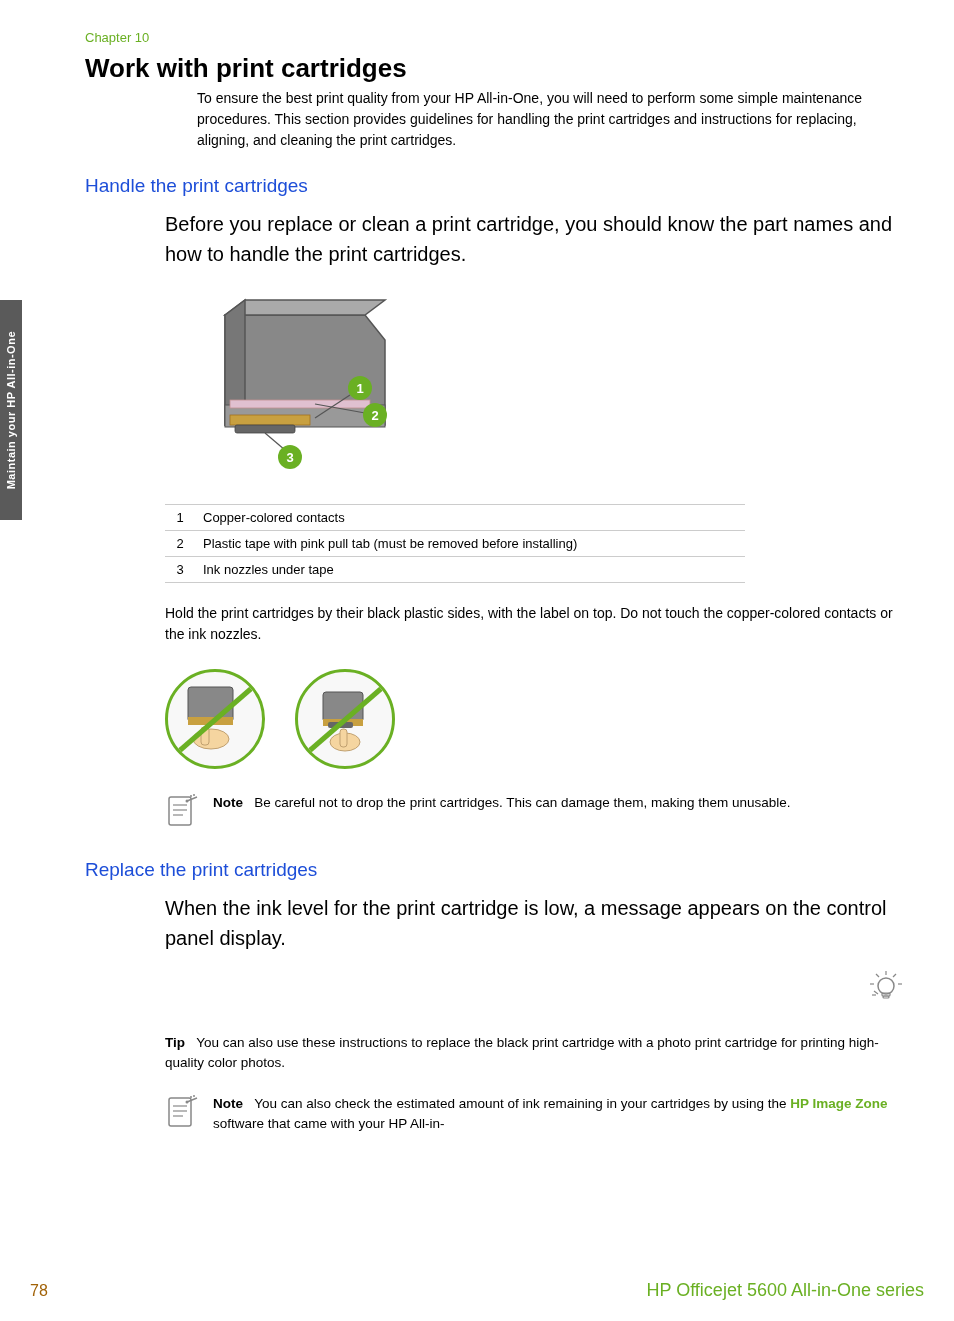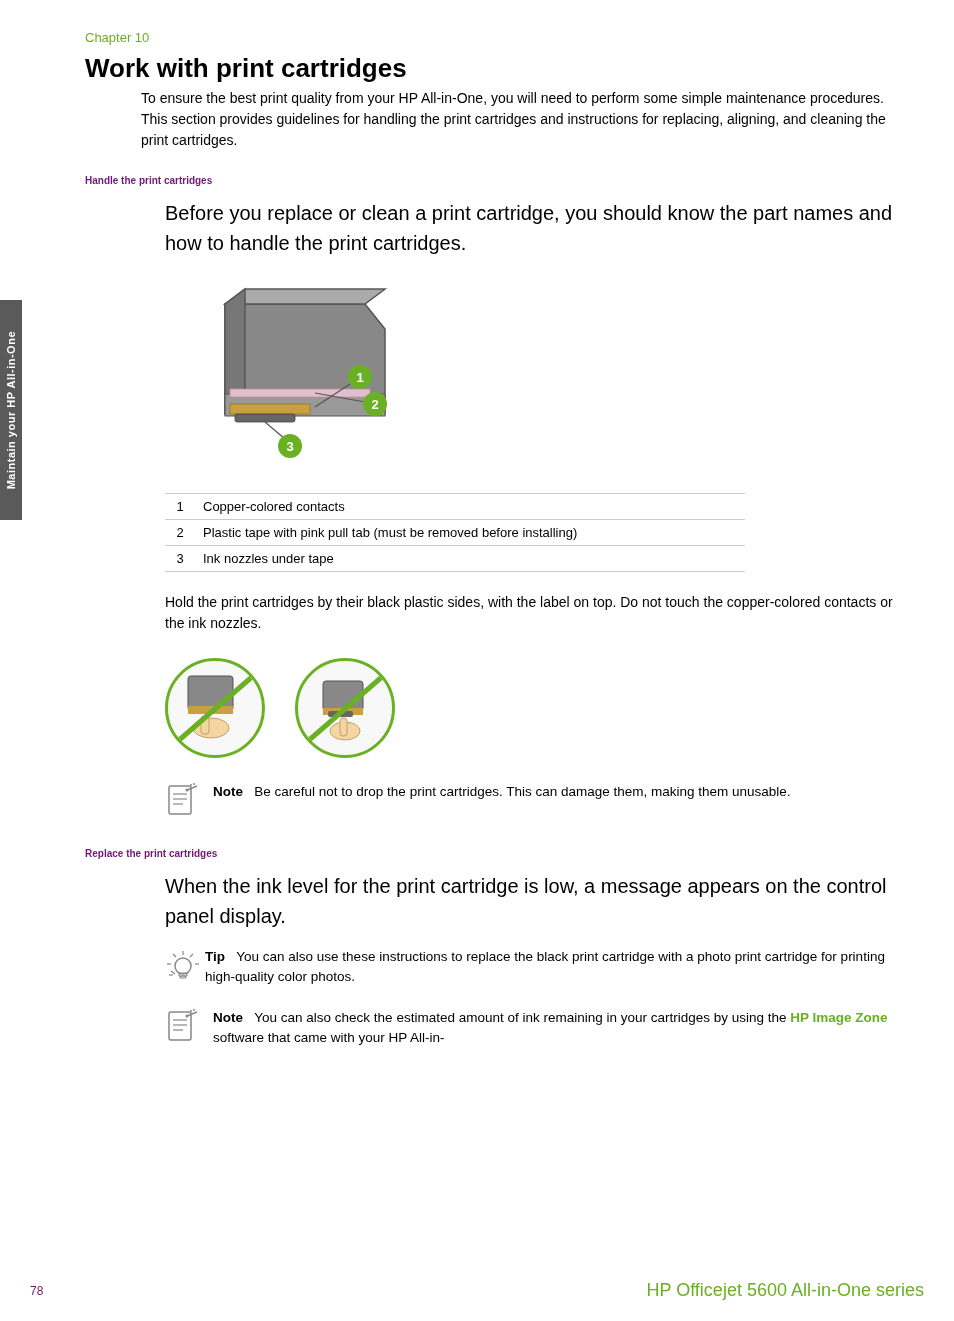--- a/index.html
+++ b/index.html
@@ -57,30 +57,30 @@
 
     .page-title {
       font-size: 26px;
       font-weight: bold;
       color: #000;
       margin-bottom: 4px;
       border-bottom: none;
     }
 
     .intro-text {
-      margin-left: 56px;
+      margin-left: 112px;
       margin-bottom: 24px;
       line-height: 1.5;
       font-size: 14px;
     }
 
     .section-heading {
-      font-size: 10px;
-      font-weight: bold;
-      color: #701a75;
+      font-size: 19px;
+      font-weight: normal;
+      color: #1d4ed8;
       margin-bottom: 12px;
       margin-left: 0;
     }
 
     .section-text {
       margin-left: 80px;
       margin-bottom: 16px;
       line-height: 1.5;
       font-size: 20px;
     }
@@ -168,23 +168,24 @@
       line-height: 1.5;
     }
     .note-label {
       font-weight: bold;
     }
 
     
     .tip-box {
       margin-left: 80px;
       display: flex;
-      gap: 4px;
+      gap: 28px;
       margin-bottom: 20px;
-      align-items: center;
+      align-items: flex-end;
+      flex-direction: column;
     }
     .tip-icon {
       flex-shrink: 0;
       width: 36px;
       height: 36px;
     }
     .tip-text {
       font-size: 13.5px;
       line-height: 1.5;
     }
@@ -197,22 +198,22 @@
       position: absolute;
       bottom: 20px;
       left: 30px;
       right: 30px;
       display: flex;
       justify-content: space-between;
       align-items: center;
       font-size: 13px;
     }
     .footer-page-num {
-      color: #701a75;
-      font-size: 12px;
+      color: #a16207;
+      font-size: 16px;
     }
     .footer-product {
       color: #6ab023;
       font-size: 18px;
     }
   </style>
 </head>
 <body>
 
 <div class="page-wrapper">

